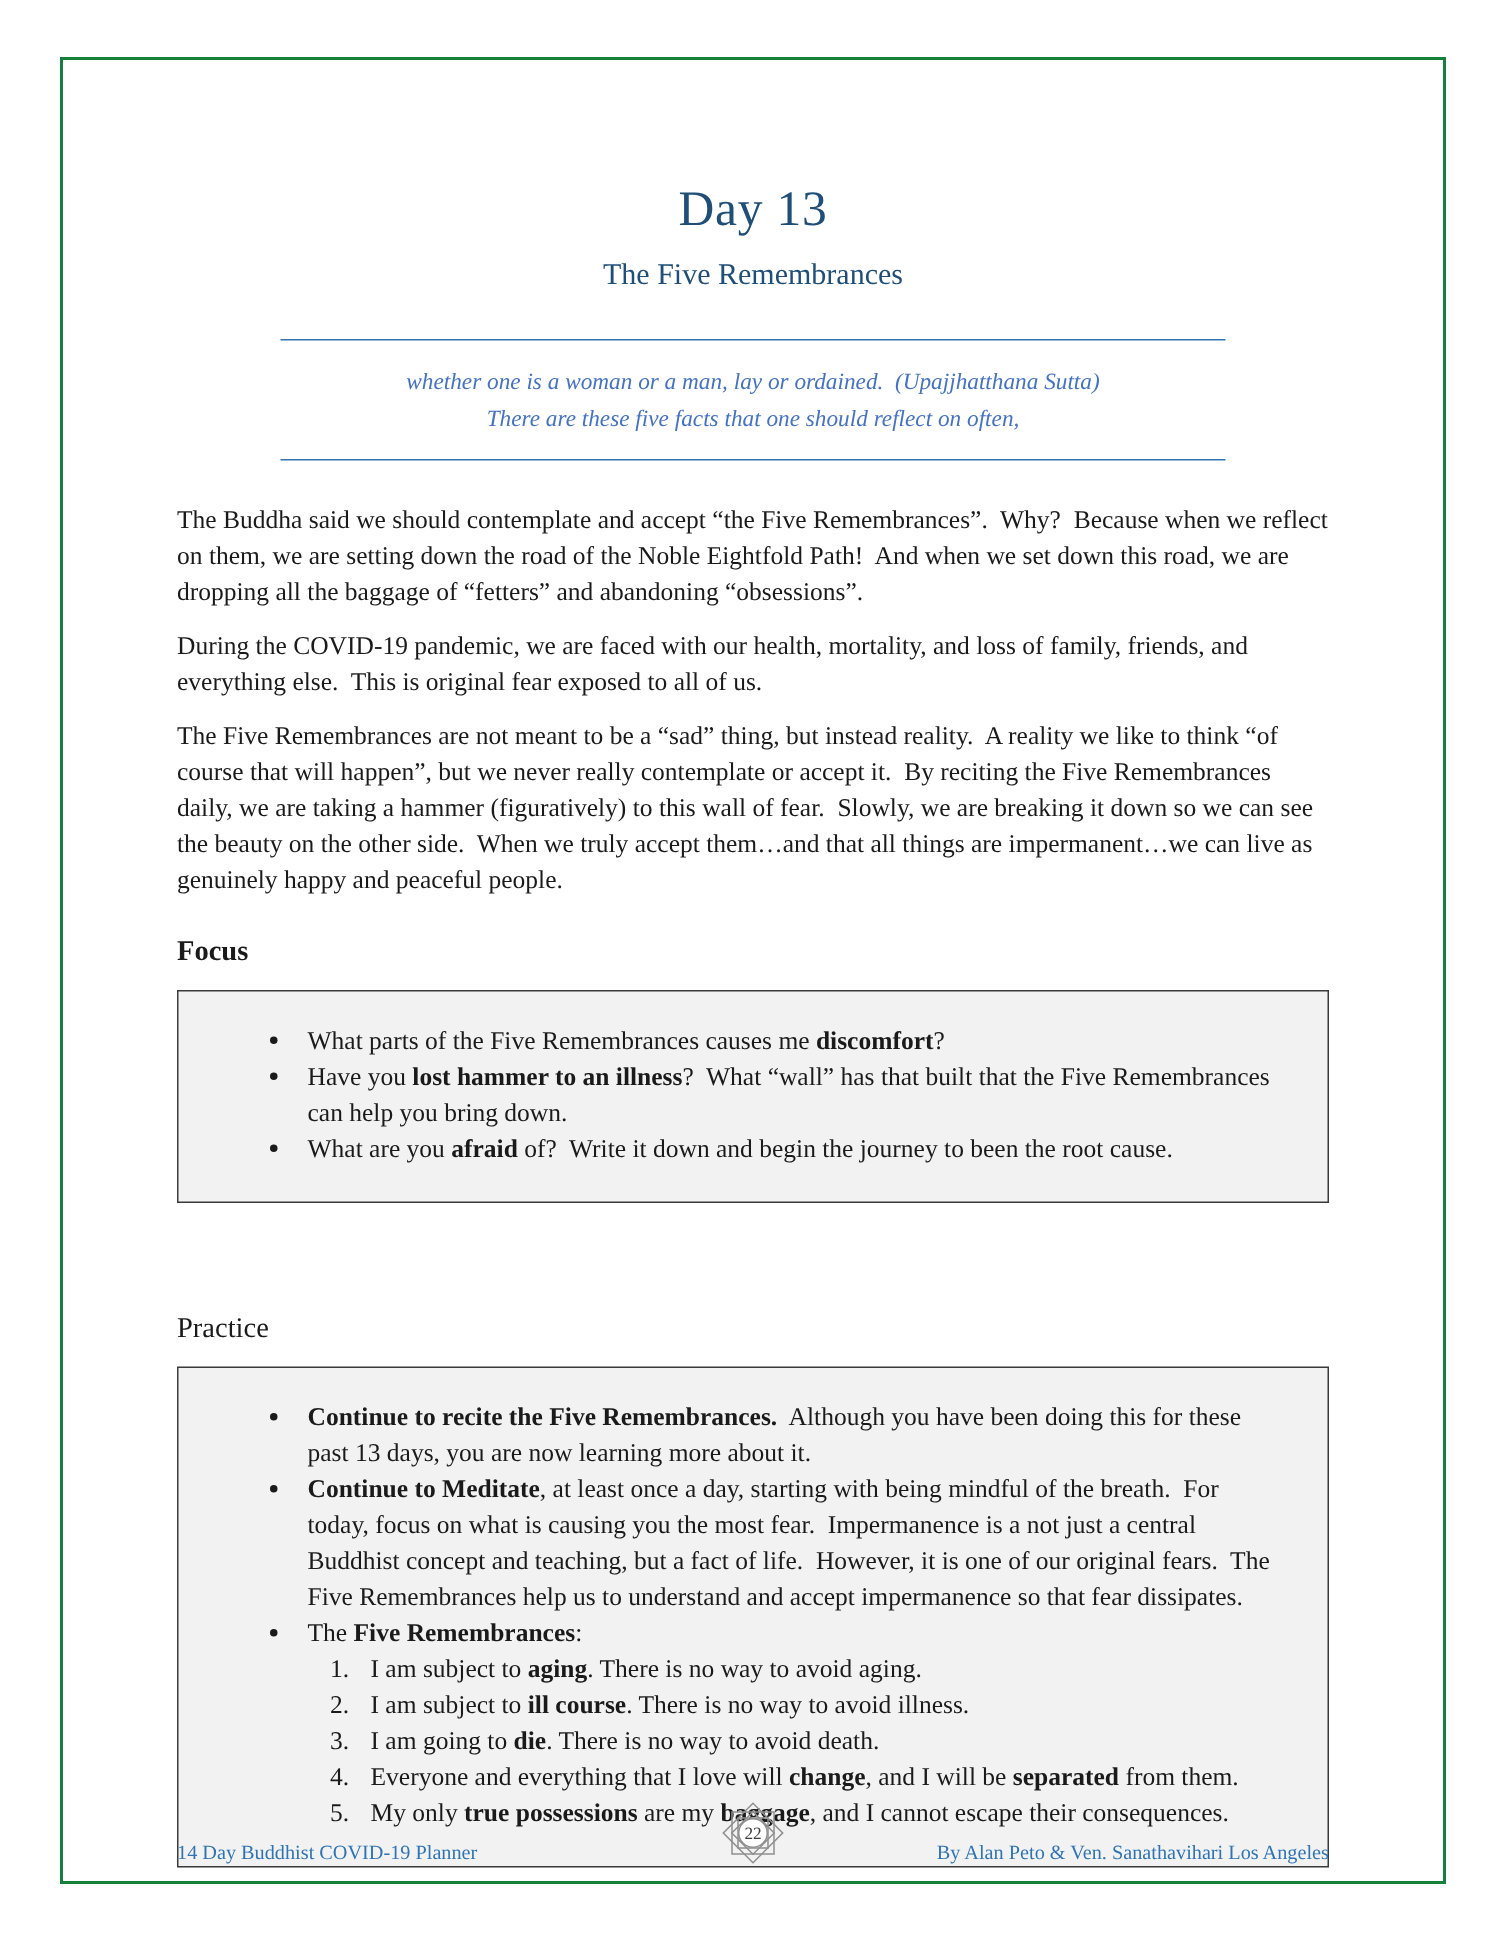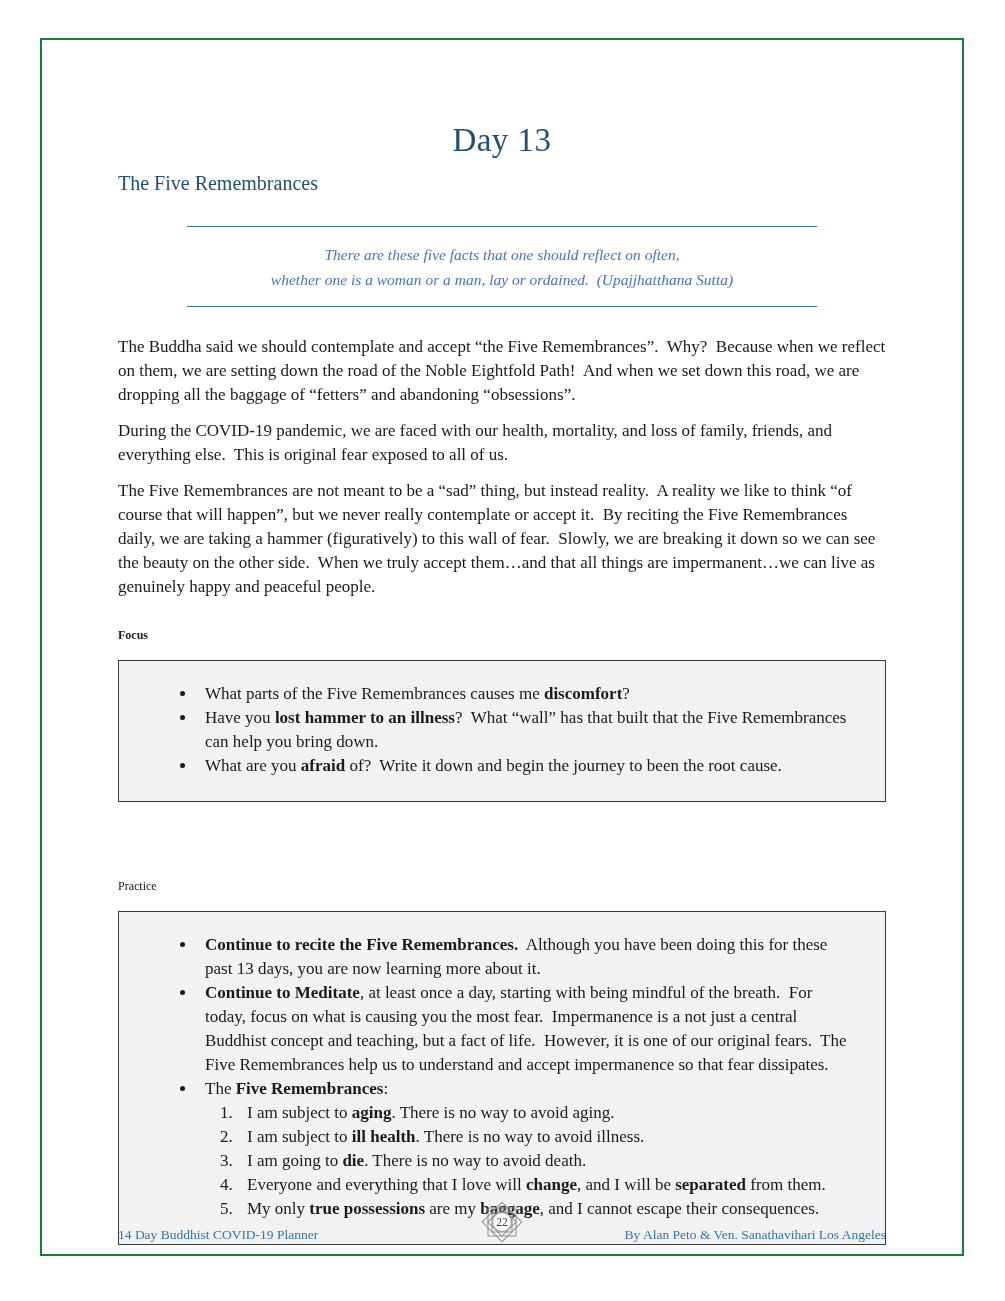--- a/index.html
+++ b/index.html
@@ -21,20 +21,21 @@
   }
   .title {
     text-align: center;
     color: #1F4E79;
     font-size: 33px;
     font-weight: 500;
     letter-spacing: .5px;
     margin: 82px 0 0;
   }
   .subtitle {
+    text-align: center;
     color: #1F4E79;
     font-size: 20px;
     font-weight: 400;
     margin: 13px 0 0;
   }
   .rule {
     border: 0;
     border-top: 1px solid #2E74B5;
     width: 82%;
     margin: 31px auto 0;
@@ -50,21 +51,21 @@
   }
   .quote div { white-space: pre-wrap; }
   .body-copy { margin-top: 28px; }
   .para {
     font-size: 17px;
     line-height: 24px;
     margin: 0 0 12px;
     white-space: pre-wrap;
   }
   .section-heading {
-    font-size: 12px;
+    font-size: 19px;
     line-height: 24px;
     margin: 24px 0 0;
   }
   .section-heading.bold { font-weight: bold; }
   .section-heading.practice { margin-top: 72px; }
   .callout {
     background: #F2F2F2;
     border: 1px solid #3a3a3a;
     margin-top: 13px;
     padding: 9px 18px 11px 22px;
@@ -109,22 +110,22 @@
 
 <div class="page">
   <div class="frame">
 
     <h1 class="title">Day 13</h1>
     <h2 class="subtitle">The Five Remembrances</h2>
 
     <hr class="rule top">
 
     <div class="quote">
+      <div>whether one is a woman or a man, lay or ordained.  (Upajjhatthana Sutta)</div>
       <div>There are these five facts that one should reflect on often,</div>
-      <div>whether one is a woman or a man, lay or ordained.  (Upajjhatthana Sutta)</div>
     </div>
 
     <hr class="rule bottom">
 
     <div class="body-copy">
       <p class="para">The Buddha said we should contemplate and accept “the Five Remembrances”.  Why?  Because when we reflect on them, we are setting down the road of the Noble Eightfold Path!  And when we set down this road, we are dropping all the baggage of “fetters” and abandoning “obsessions”.</p>
       <p class="para">During the COVID-19 pandemic, we are faced with our health, mortality, and loss of family, friends, and everything else.  This is original fear exposed to all of us.</p>
       <p class="para">The Five Remembrances are not meant to be a “sad” thing, but instead reality.  A reality we like to think “of course that will happen”, but we never really contemplate or accept it.  By reciting the Five Remembrances daily, we are taking a hammer (figuratively) to this wall of fear.  Slowly, we are breaking it down so we can see the beauty on the other side.  When we truly accept them…and that all things are impermanent…we can live as genuinely happy and peaceful people.</p>
     </div>
 
@@ -141,21 +142,21 @@
     <div class="section-heading practice">Practice</div>
 
     <div class="callout">
       <ul class="bullets">
         <li><span class="rich"><b>Continue to recite the Five Remembrances.</b><span>  Although you have been doing this for these past 13 days, you are now learning more about it.</span></span></li>
         <li><span class="rich"><b>Continue to Meditate</b><span>, at least once a day, starting with being mindful of the breath.  For today, focus on what is causing you the most fear.  Impermanence is a not just a central Buddhist concept and teaching, but a fact of life.  However, it is one of our original fears.  The Five Remembrances help us to understand and accept impermanence so that fear dissipates.</span></span></li>
         <li>
           <span class="rich"><span>The </span><b>Five Remembrances</b><span>:</span></span>
           <ol class="numbered">
             <li><span class="rich"><span>I am subject to </span><b>aging</b><span>. There is no way to avoid aging.</span></span></li>
-            <li><span class="rich"><span>I am subject to </span><b>ill health</b><span>. There is no way to avoid illness.</span></span></li>
+            <li><span class="rich"><span>I am subject to </span><b>ill course</b><span>. There is no way to avoid illness.</span></span></li>
             <li><span class="rich"><span>I am going to </span><b>die</b><span>. There is no way to avoid death.</span></span></li>
             <li><span class="rich"><span>Everyone and everything that I love will </span><b>change</b><span>, and I will be </span><b>separated</b><span> from them.</span></span></li>
             <li><span class="rich"><span>My only </span><b>true possessions</b><span> are my </span><b>baggage</b><span>, and I cannot escape their consequences.</span></span></li>
           </ol>
         </li>
       </ul>
     </div>
 
     <div class="footer">
       <span class="side left">14 Day Buddhist COVID-19 Planner</span>

